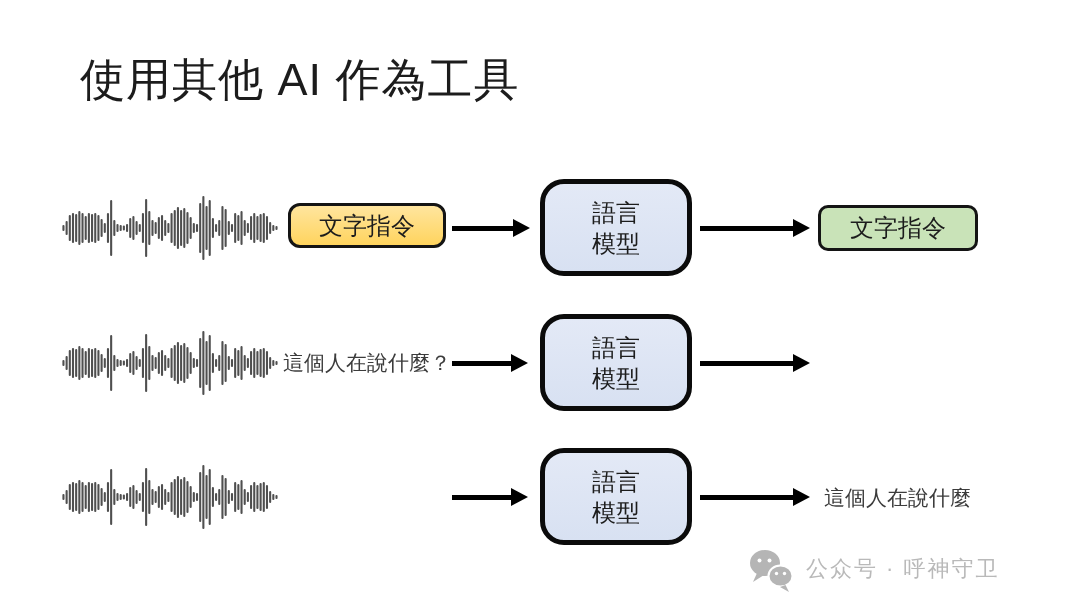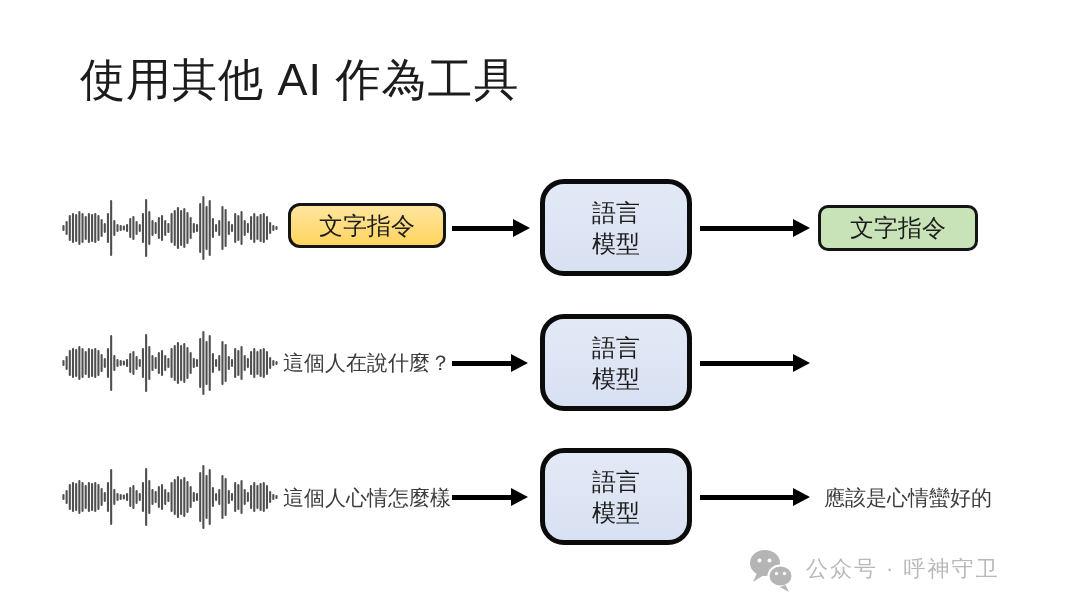--- a/index.html
+++ b/index.html
@@ -291,34 +291,33 @@
         <rect x="188.02" y="23.00" width="2.1" height="24" rx="1" fill="#4f4f4f"></rect>
         <rect x="191.20" y="20.00" width="2.1" height="30" rx="1" fill="#4f4f4f"></rect>
         <rect x="194.38" y="23.00" width="2.1" height="24" rx="1" fill="#4f4f4f"></rect>
         <rect x="197.56" y="21.00" width="2.1" height="28" rx="1" fill="#4f4f4f"></rect>
         <rect x="200.74" y="20.00" width="2.1" height="30" rx="1" fill="#4f4f4f"></rect>
         <rect x="203.92" y="23.00" width="2.1" height="24" rx="1" fill="#4f4f4f"></rect>
         <rect x="207.10" y="29.00" width="2.1" height="12" rx="1" fill="#4f4f4f"></rect>
         <rect x="210.28" y="32.00" width="2.1" height="6" rx="1" fill="#4f4f4f"></rect>
         <rect x="213.46" y="33.00" width="2.1" height="4" rx="1" fill="#4f4f4f"></rect>
       </svg></div>
-  <div class="io-text" style="left:283px;top:485px">這個人心情怎麼樣</div>
   <div class="arrow" style="left:452px;top:488px;width:76px">
     <div class="shaft"></div>
     <div class="head"></div>
   </div>
   <div class="box box-blue" style="top:448px">
     <span>語言</span>
     <span>模型</span>
   </div>
   <div class="arrow" style="left:700px;top:488px;width:110px">
     <div class="shaft"></div>
     <div class="head"></div>
   </div>
-  <div class="io-text" style="left:824px;top:485px">應該是心情蠻好的</div>
+  <div class="io-text" style="left:824px;top:485px">這個人在說什麼</div>
 
   <div class="watermark">
     <span>
       <svg width="47" height="45" viewBox="0 0 47 45">
         <g fill="#b5b5b5">
           <ellipse cx="17" cy="15" rx="15" ry="13"></ellipse>
           <path d="M9 25 L5 34 L16 27 Z"></path>
         </g>
         <g fill="#b5b5b5" stroke="#ffffff" stroke-width="2">
           <ellipse cx="32.5" cy="28" rx="12" ry="10.5"></ellipse>

